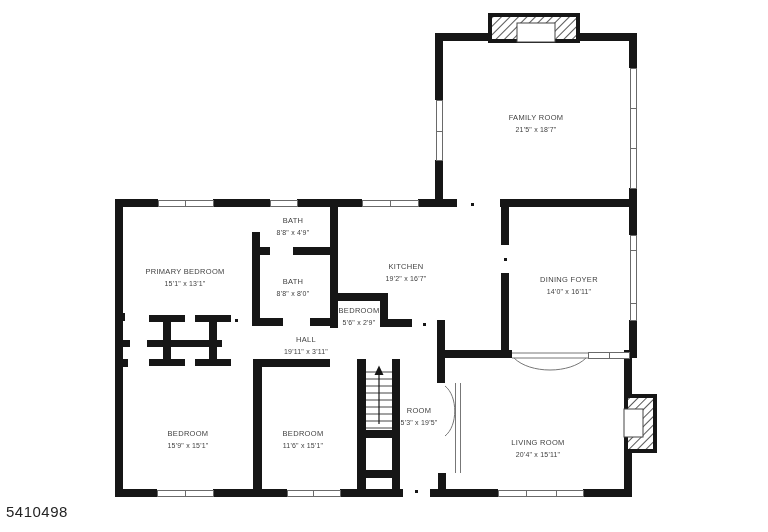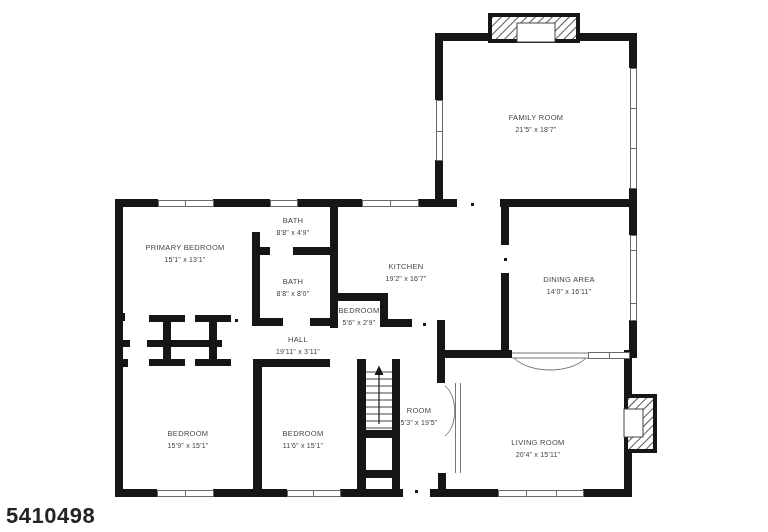--- a/index.html
+++ b/index.html
@@ -33,24 +33,23 @@
     font-size:7.5px;
     letter-spacing:.3px;
     line-height:1.6;
     white-space:nowrap;
   }
   .room-name{display:block;}
   .room-dims{display:block;font-size:7px;letter-spacing:.2px;}
   .plan-id{
     position:absolute;
     left:6px;top:503px;
-    font-size:22px;
+    font-size:15px;
     color:#242424;
     letter-spacing:.5px;
-    font-weight:bold;
   }
 </style>
 </head>
 <body>
 
 <div id="canvas">
 
   <svg id="plan-svg" width="768" height="532" viewBox="0 0 768 532" shape-rendering="crispEdges">
     <defs>
       <pattern id="hatch" width="6" height="6" patternUnits="userSpaceOnUse" patternTransform="rotate(45)">
@@ -210,41 +209,41 @@
   </svg>
 
   <div class="room-label" style="left:536px;top:124px">
     <span class="room-name">FAMILY ROOM</span>
     <span class="room-dims">21'5" x 18'7"</span>
   </div>
   <div class="room-label" style="left:293px;top:227px">
     <span class="room-name">BATH</span>
     <span class="room-dims">8'8" x 4'9"</span>
   </div>
-  <div class="room-label" style="left:185px;top:254px">
+  <div class="room-label" style="left:185px;top:278px">
     <span class="room-name">PRIMARY BEDROOM</span>
     <span class="room-dims">15'1" x 13'1"</span>
   </div>
   <div class="room-label" style="left:293px;top:288px">
     <span class="room-name">BATH</span>
     <span class="room-dims">8'8" x 8'0"</span>
   </div>
   <div class="room-label" style="left:406px;top:273px">
     <span class="room-name">KITCHEN</span>
     <span class="room-dims">19'2" x 16'7"</span>
   </div>
   <div class="room-label" style="left:569px;top:286px">
-    <span class="room-name">DINING AREA</span>
+    <span class="room-name">DINING FOYER</span>
     <span class="room-dims">14'0" x 16'11"</span>
   </div>
   <div class="room-label" style="left:359px;top:317px">
     <span class="room-name">BEDROOM</span>
     <span class="room-dims">5'6" x 2'9"</span>
   </div>
-  <div class="room-label" style="left:298px;top:346px">
+  <div class="room-label" style="left:306px;top:346px">
     <span class="room-name">HALL</span>
     <span class="room-dims">19'11" x 3'11"</span>
   </div>
   <div class="room-label" style="left:188px;top:440px">
     <span class="room-name">BEDROOM</span>
     <span class="room-dims">15'9" x 15'1"</span>
   </div>
   <div class="room-label" style="left:303px;top:440px">
     <span class="room-name">BEDROOM</span>
     <span class="room-dims">11'6" x 15'1"</span>

